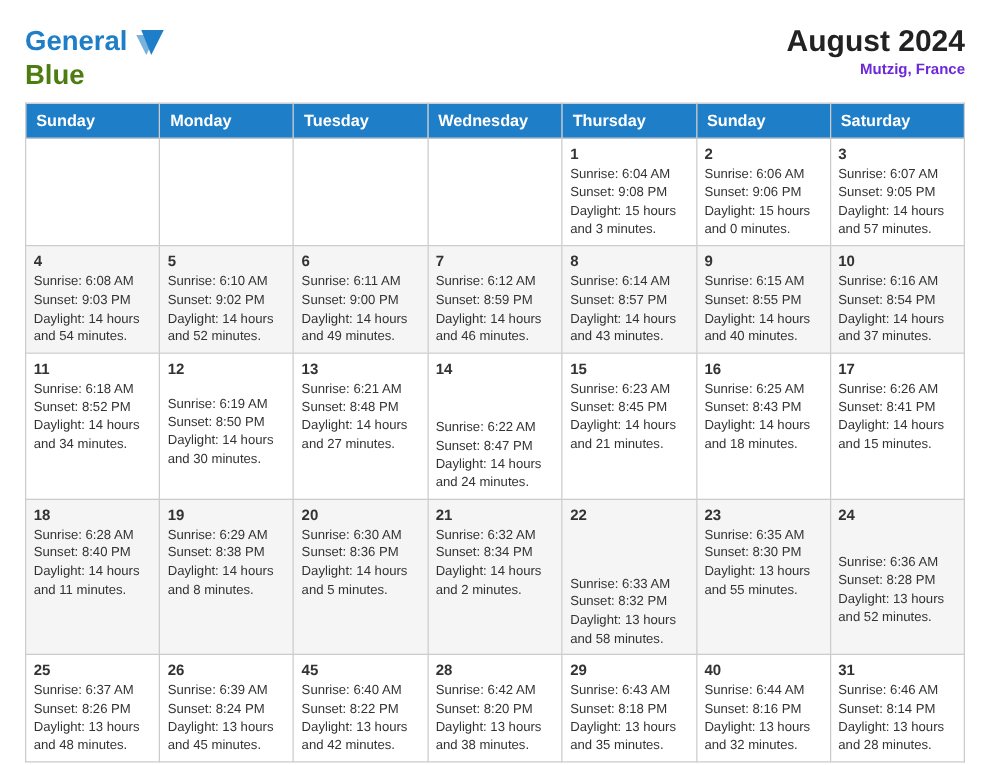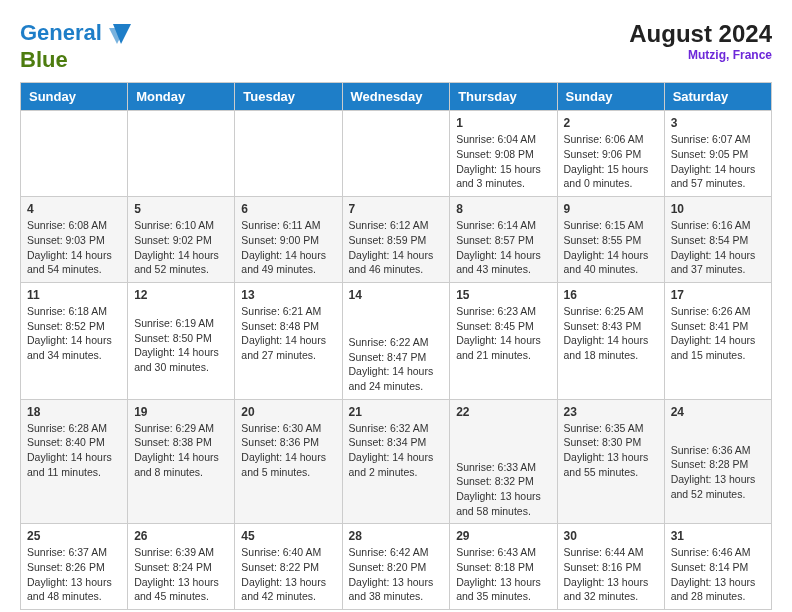--- a/index.html
+++ b/index.html
@@ -325,21 +325,21 @@
 and 38 minutes.</div>
         </td>
         <td>
           <span class="day-num">29</span>
           <div class="day-info" style="white-space: pre-line;">Sunrise: 6:43 AM
 Sunset: 8:18 PM
 Daylight: 13 hours
 and 35 minutes.</div>
         </td>
         <td>
-          <span class="day-num">30</span>
+          <span class="day-num">40</span>
           <div class="day-info" style="white-space: pre-line;">Sunrise: 6:44 AM
 Sunset: 8:16 PM
 Daylight: 13 hours
 and 32 minutes.</div>
         </td>
         <td>
           <span class="day-num">31</span>
           <div class="day-info" style="white-space: pre-line;">Sunrise: 6:46 AM
 Sunset: 8:14 PM
 Daylight: 13 hours

